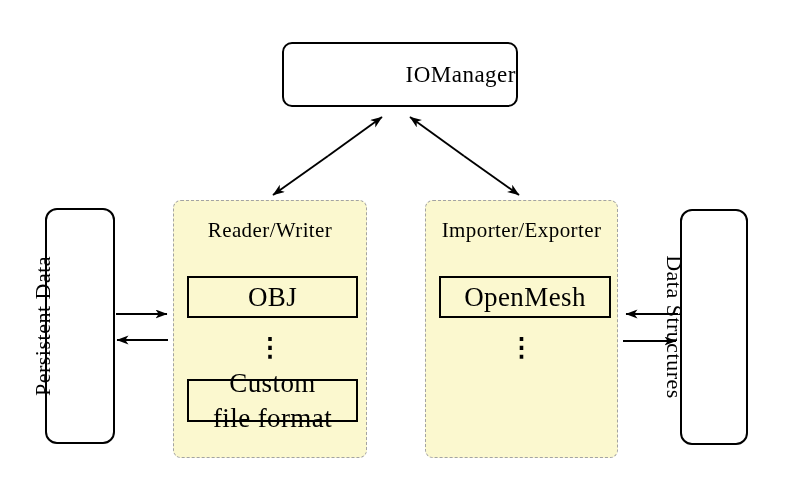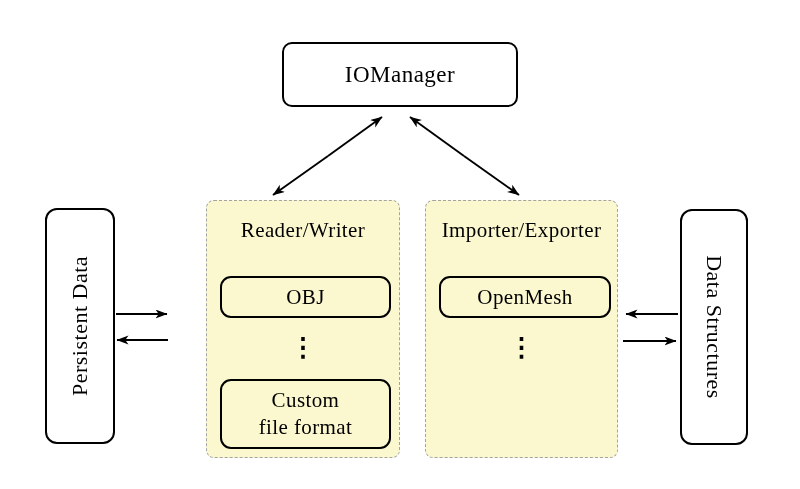--- a/index.html
+++ b/index.html
@@ -24,21 +24,21 @@
     height: 489px;
     pointer-events: none;
   }
   .node {
     position: absolute;
     box-sizing: border-box;
     background: #ffffff;
     border: 2.5px solid #000000;
     display: flex;
     align-items: center;
-    justify-content: center;
+    justify-content: flex-end;
   }
   .iomanager {
     left: 282px;
     top: 42px;
     width: 236px;
     height: 65px;
     border-radius: 10px;
     font-size: 23px;
     letter-spacing: 0.5px;
   }
@@ -58,50 +58,50 @@
   .vtext.cw  { transform: rotate(90deg); }
   .group {
     position: absolute;
     box-sizing: border-box;
     top: 200px;
     height: 258px;
     background: #fbf8cf;
     border: 1.6px dashed #a3a3a3;
     border-radius: 8px;
   }
-  .group.rw { left: 173px; width: 194px; margin-left: 33px; }
+  .group.rw { left: 173px; width: 194px; }
   .group.ie { left: 425px; width: 193px; }
   .group-title {
     position: absolute;
     top: 17px;
     left: 0;
     width: 100%;
     text-align: center;
     font-size: 21px;
     letter-spacing: 0.4px;
   }
   .inner-box {
     position: absolute;
     box-sizing: border-box;
     border: 2.6px solid #000000;
-    border-radius: 11px;
+    border-radius: 0;
     background: transparent;
     display: flex;
     align-items: center;
     justify-content: center;
     text-align: center;
-    font-size: 21px;
+    font-size: 27px;
     line-height: 1.28;
     letter-spacing: 0.4px;
     white-space: pre-line;
   }
   .group.rw .inner-box { left: 13px; width: 171px; }
   .group.ie .inner-box { left: 13px; width: 172px; text-align: right; }
   .inner-box.slot-top    { top: 75px;  height: 42px; }
-  .inner-box.slot-bottom { top: 178px; height: 70px; }
+  .inner-box.slot-bottom { top: 178px; height: 43px; }
   .dots {
     position: absolute;
     top: 134px;
     left: 0;
     width: 100%;
     text-align: center;
     font-size: 26px;
     line-height: 1;
     font-weight: bold;
   }

